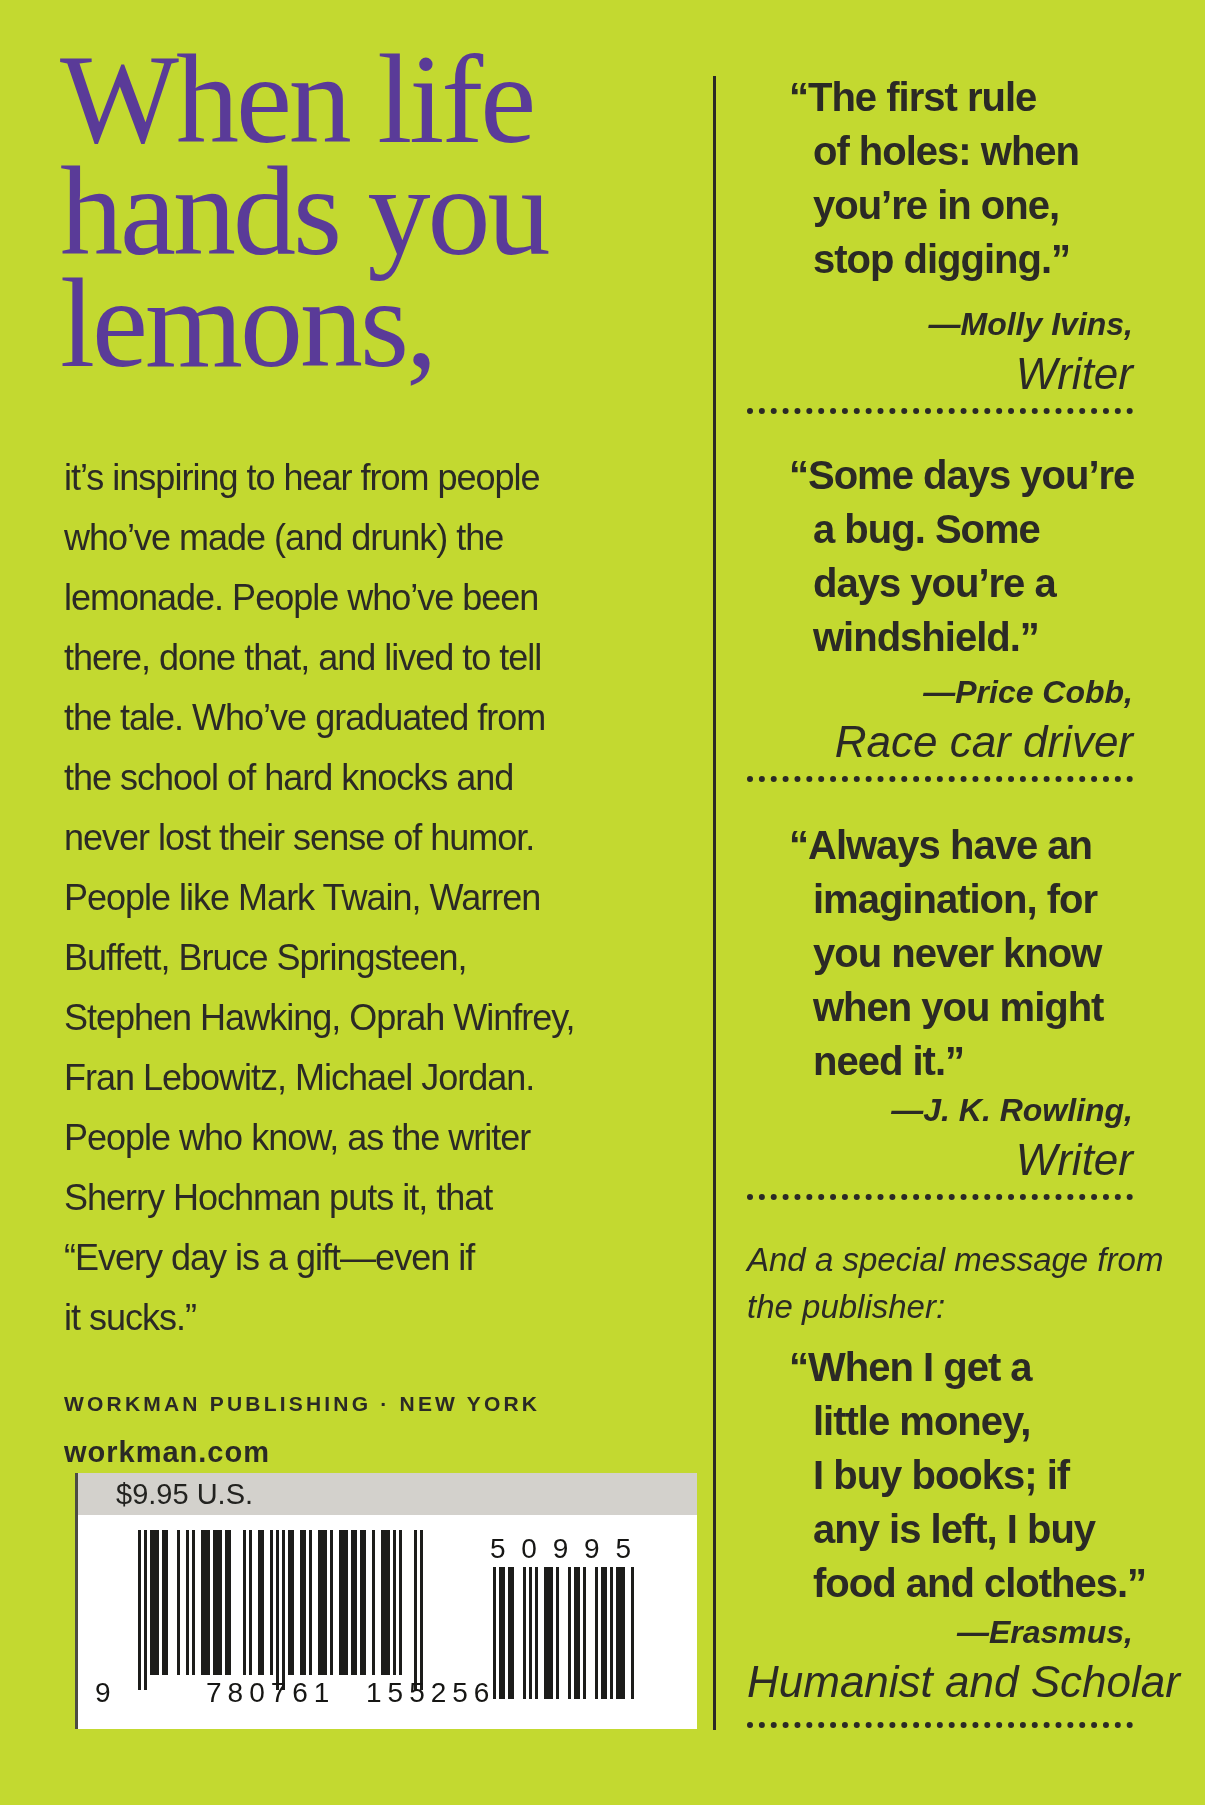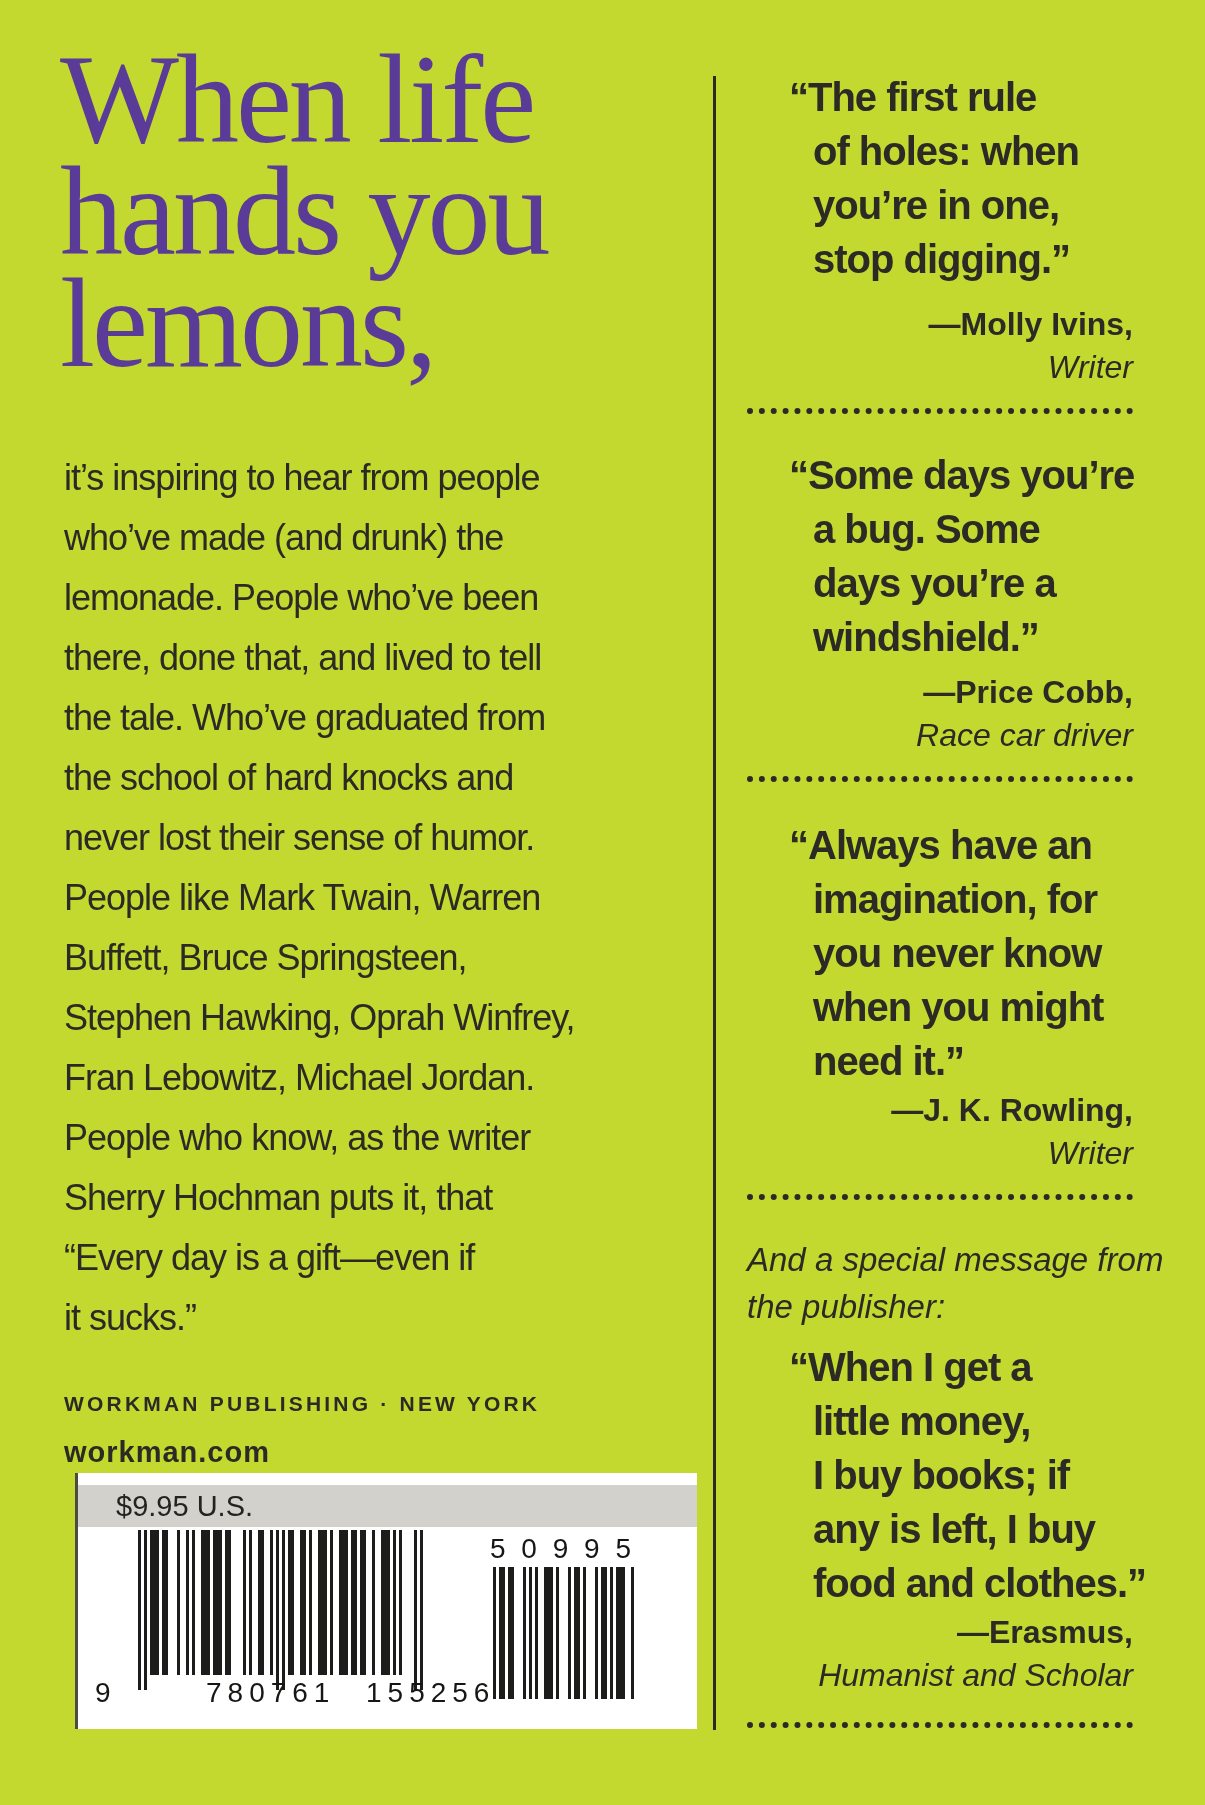--- a/index.html
+++ b/index.html
@@ -17,40 +17,40 @@
   .body-text{position:absolute;left:64px;top:448px;width:565px;color:var(--ink);
          font-size:36px;line-height:60px;letter-spacing:-1px;}
   .imprint{position:absolute;left:64px;top:1392px;color:var(--ink);
          font-size:21px;font-weight:700;letter-spacing:3.2px;}
   .website{position:absolute;left:64px;top:1436px;color:var(--ink);
          font-size:29px;font-weight:700;letter-spacing:1px;}
 
   
   .bcbox{position:absolute;left:75px;top:1473px;width:619px;height:256px;
          background:var(--box_white);border-left:3px solid #4c4c44;}
-  .band{position:absolute;left:0;top:12px;width:100%;height:42px;background:var(--band_gray);
+  .band{position:absolute;left:0;top:0;width:100%;height:42px;background:var(--band_gray);
         display:flex;justify-content:space-between;align-items:center;
         padding:0 55px 0 38px;box-sizing:border-box;color:#232320;font-size:29px;}
   .ean13{position:absolute;left:60px;top:57px;width:287px;height:160px;}
   .bar{position:absolute;top:0;background:var(--barcode_black);}
   .human{position:absolute;top:204px;color:#161614;font-size:28px;letter-spacing:6px;}
   .h-first{left:17px;}
   .h-g1{left:128px;width:128px;text-align:center;}
   .h-g2{left:288px;width:128px;text-align:center;}
   .ean5{position:absolute;left:412px;top:60px;width:141px;}
   .ean5-digits{display:flex;justify-content:space-between;color:#161614;font-size:28px;height:32px;}
   .ean5-bars{position:relative;width:141px;height:132px;margin-top:2px;}
 
   
   .vrule{position:absolute;left:713px;top:76px;width:3px;height:1654px;background:var(--ink);}
   .rblock{position:absolute;left:747px;width:386px;color:var(--ink);}
   .qline{font-size:40px;line-height:54px;font-weight:700;letter-spacing:-1px;white-space:nowrap;margin-left:42px;}
   .qline.indent{padding-left:24px;}
-  .attr{font-size:32px;font-weight:700;text-align:right;white-space:nowrap;}
-  .role{font-size:32px;font-style:italic;text-align:right;white-space:nowrap;}
+  .attr{font-size:32px;font-weight:700;font-style:italic;text-align:right;white-space:nowrap;}
+  .role{font-size:44px;font-style:italic;text-align:right;white-space:nowrap;}
   .dots{position:absolute;left:747px;width:386px;height:0;border-top:6px dotted var(--ink);}
   .intro-line{font-size:33px;font-style:italic;line-height:47px;white-space:nowrap;}
 </style>
 </head>
 <body>
 
 <div class="page">
 
   <div class="title">
     <div>When life</div>

